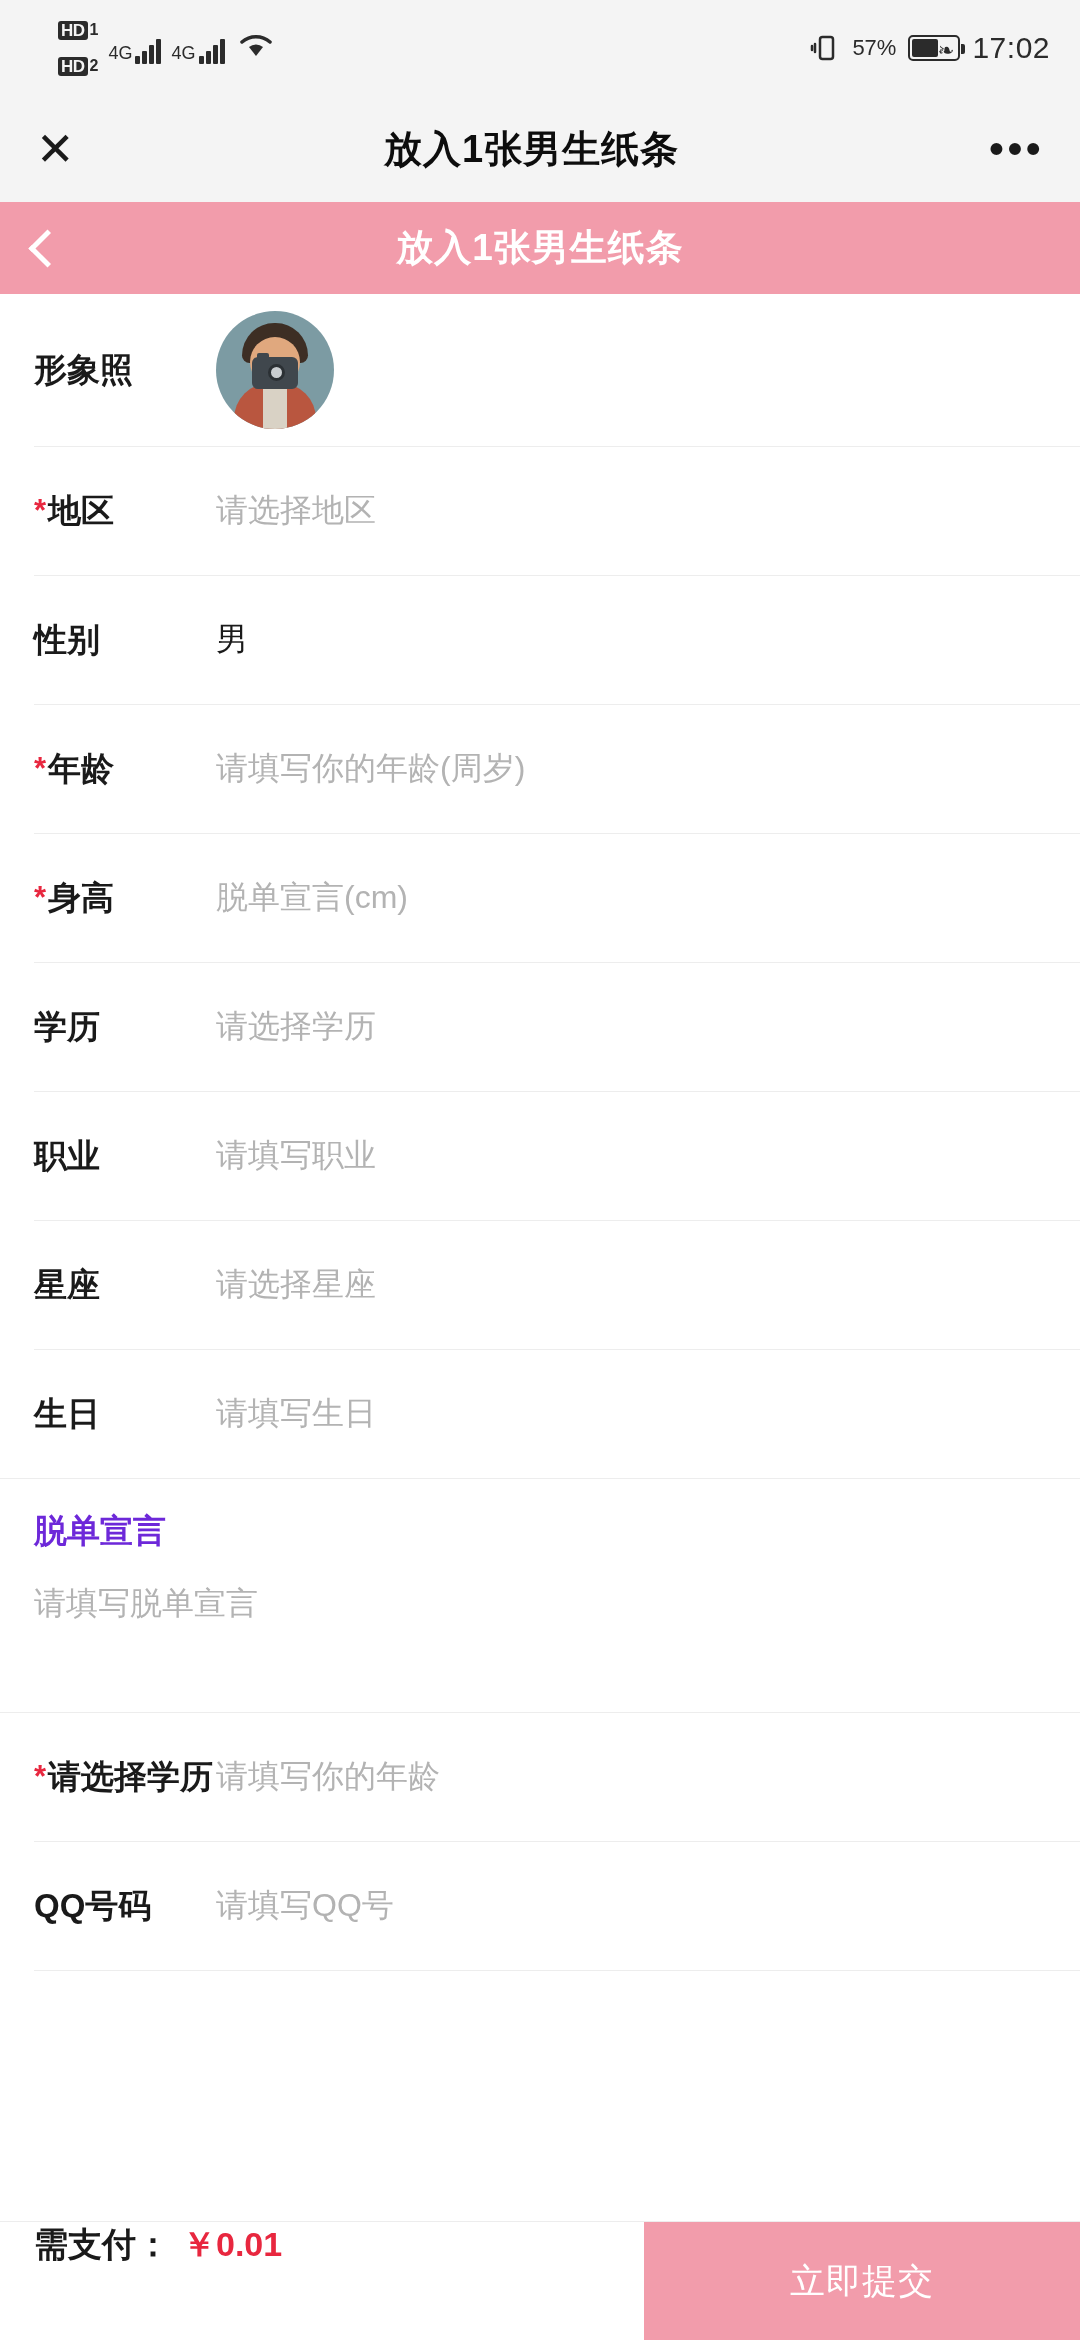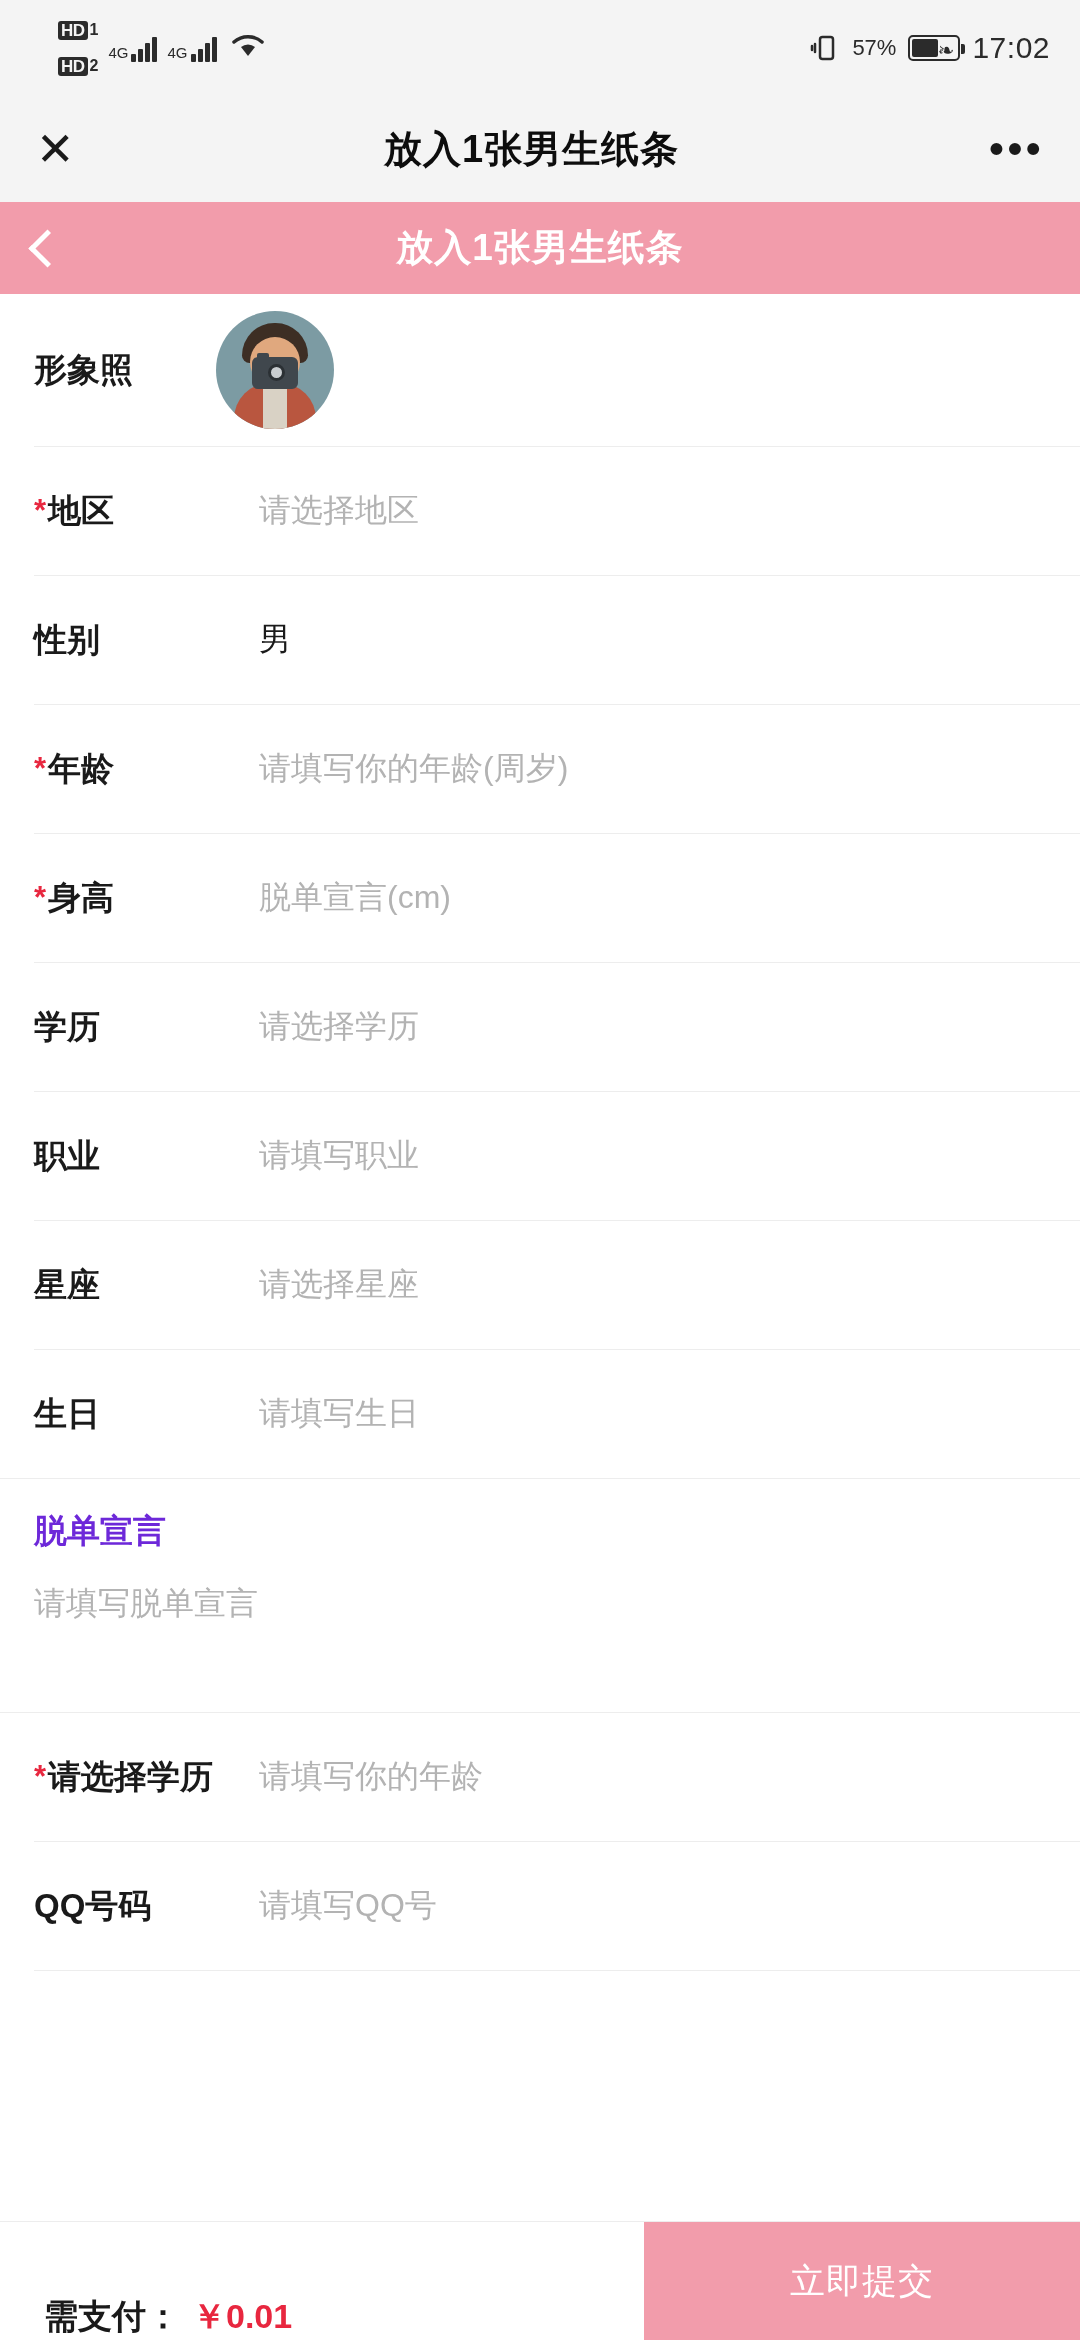--- a/index.html
+++ b/index.html
@@ -56,21 +56,21 @@
     font-weight: bold;
     color: #2b2b2b;
     line-height: 1;
   }
   .sig-group {
     display: flex;
     align-items: flex-end;
     gap: 3px;
   }
   .sig-label {
-    font-size: 15px;
+    font-size: 18px;
     color: #2b2b2b;
     align-self: flex-start;
     margin-top: 10px;
   }
   .bars {
     display: flex;
     align-items: flex-end;
     gap: 2px;
     height: 28px;
   }
@@ -221,21 +221,20 @@
     align-items: center;
   }
   .req {
     color: #e8273f;
     font-size: 31px;
     margin-right: 2px;
   }
   .val {
     font-size: 32px;
     color: #b3b3b3;
-    margin-left: 43px;
   }
   .val.filled {
     color: #1a1a1a;
   }
   .sep {
     height: 1px;
     background: #ededed;
     margin-left: 34px;
   }
   .sep.full {
@@ -341,22 +340,22 @@
     bottom: 0;
     width: 1080px;
     height: 118px;
     display: flex;
     background: #ffffff;
     border-top: 1px solid #ededed;
   }
   .pay {
     flex: 1;
     display: flex;
-    align-items: flex-end;
-    padding-left: 44px;
+    align-items: flex-start;
+    padding-left: 34px;
     font-size: 34px;
     font-weight: bold;
     color: #1a1a1a;
   }
   .pay-amount {
     color: #e8273f;
     margin-left: 12px;
   }
   .submit {
     width: 436px;

